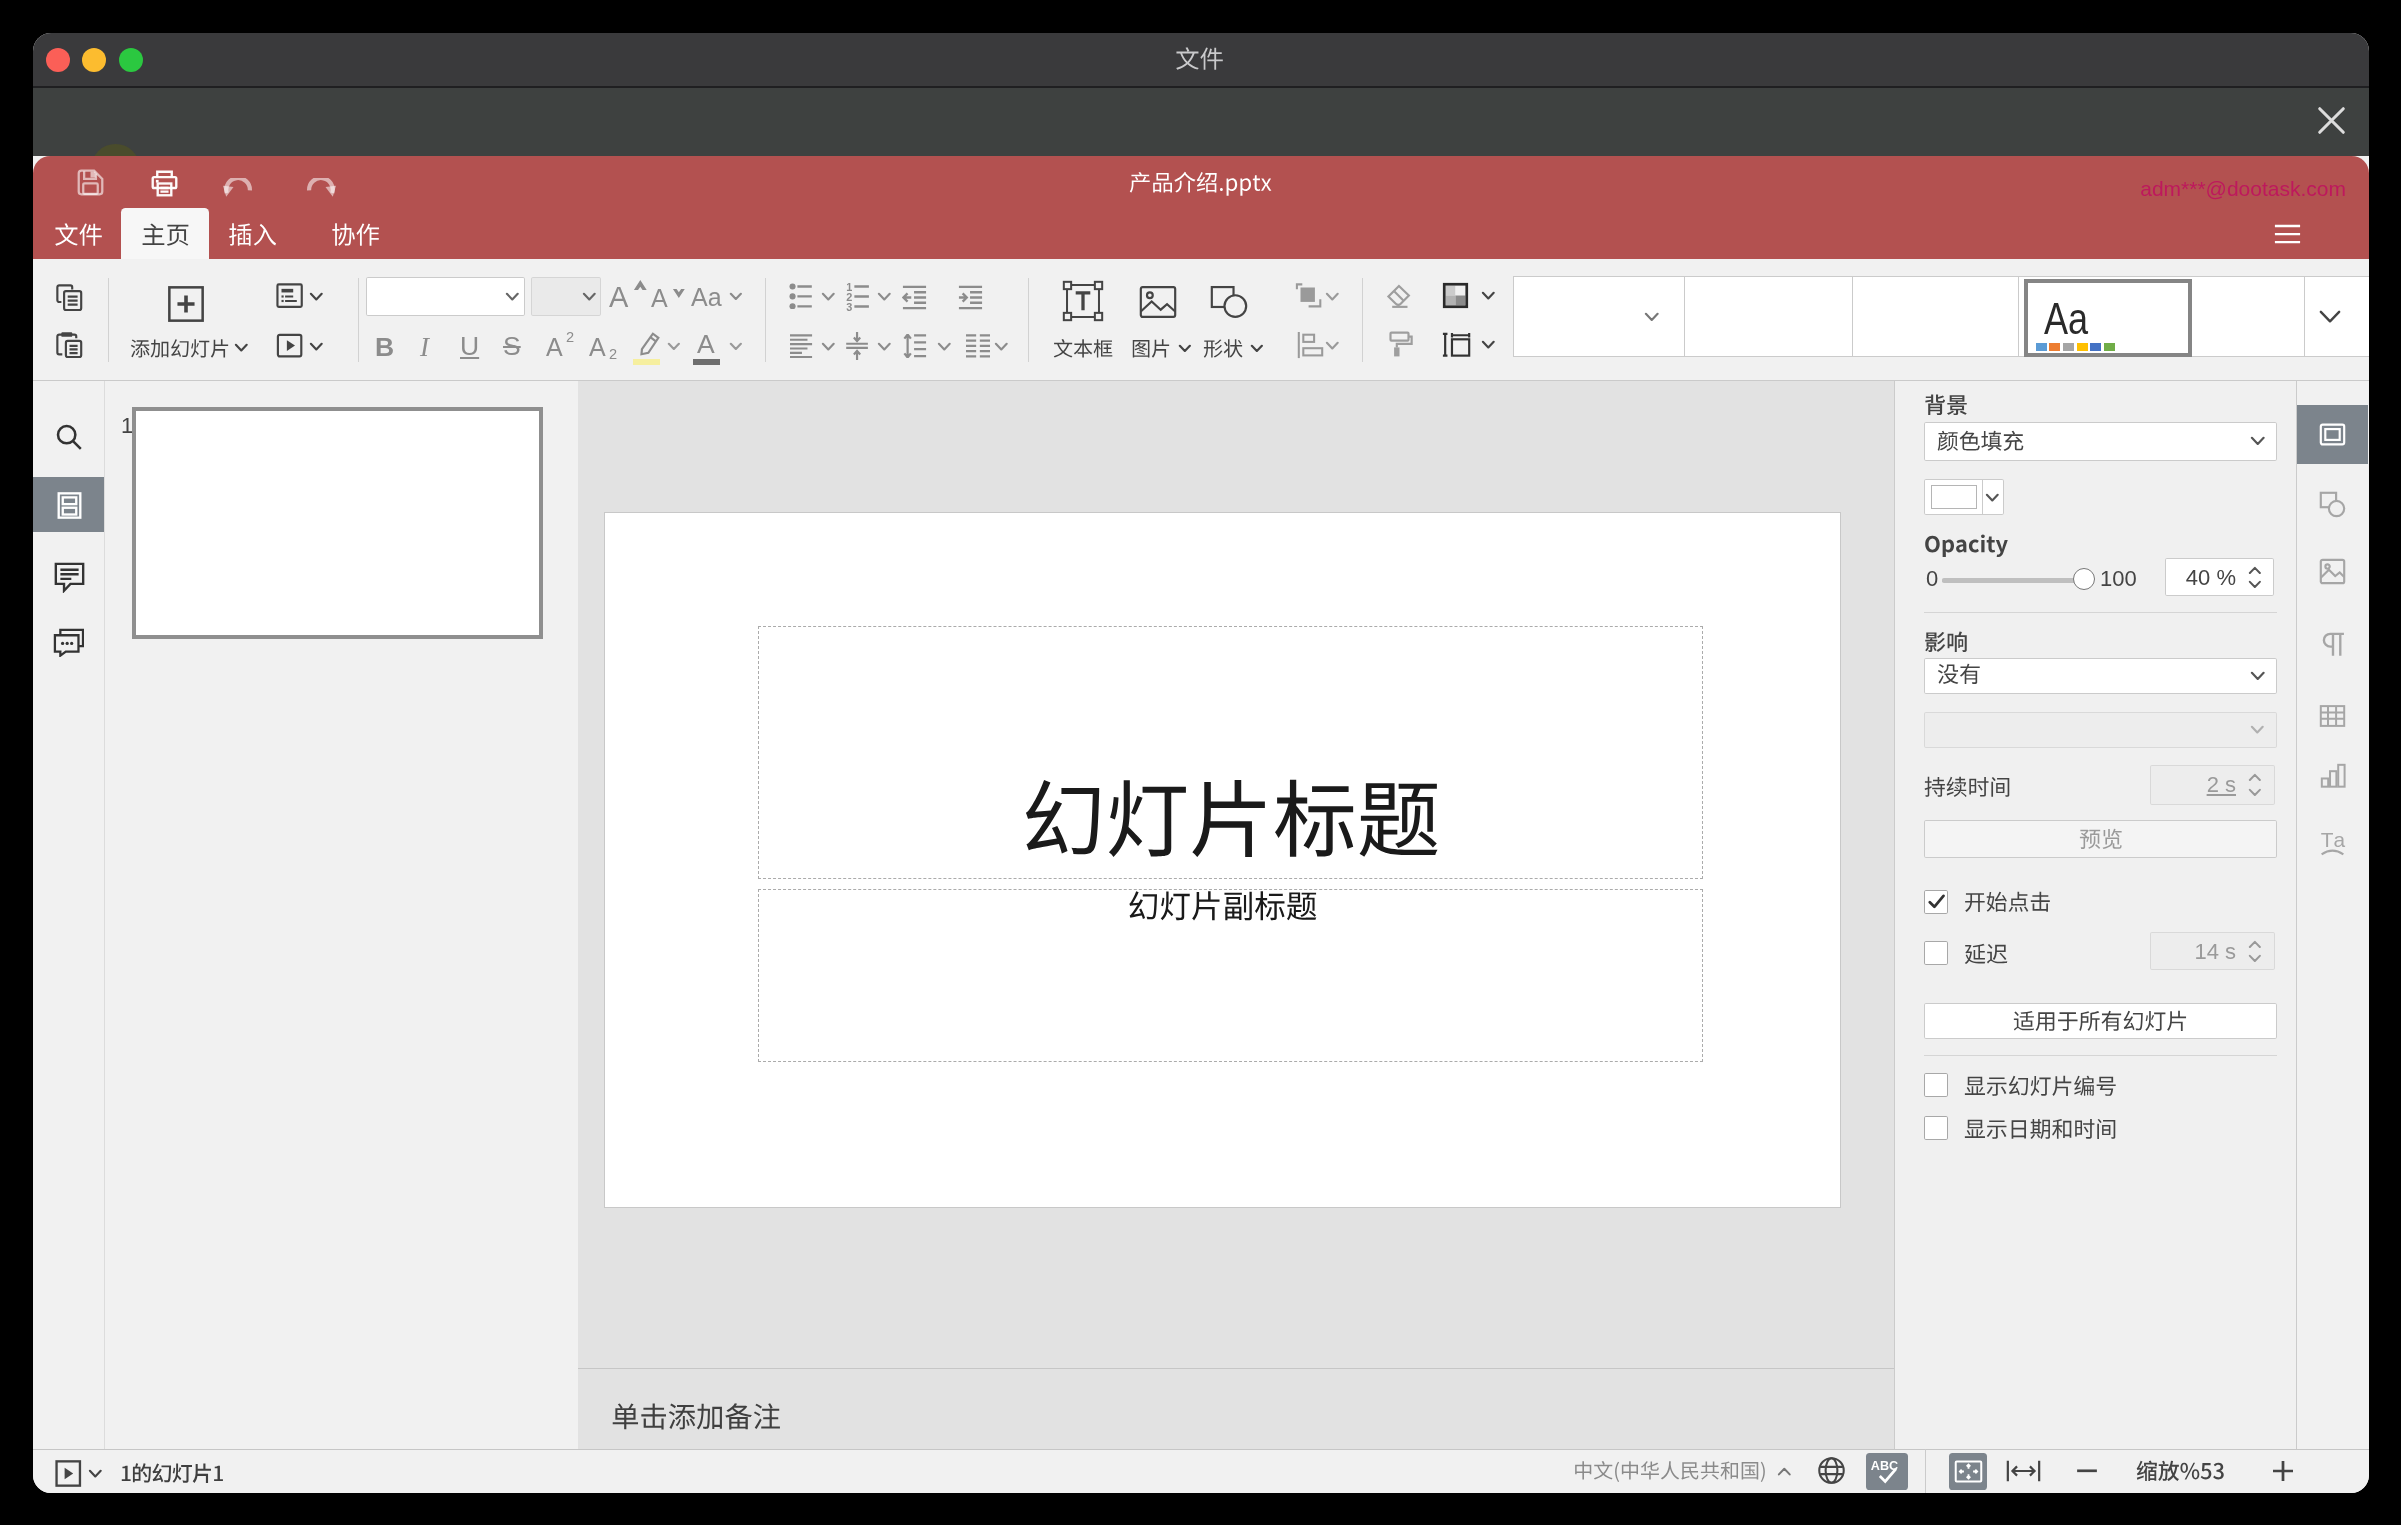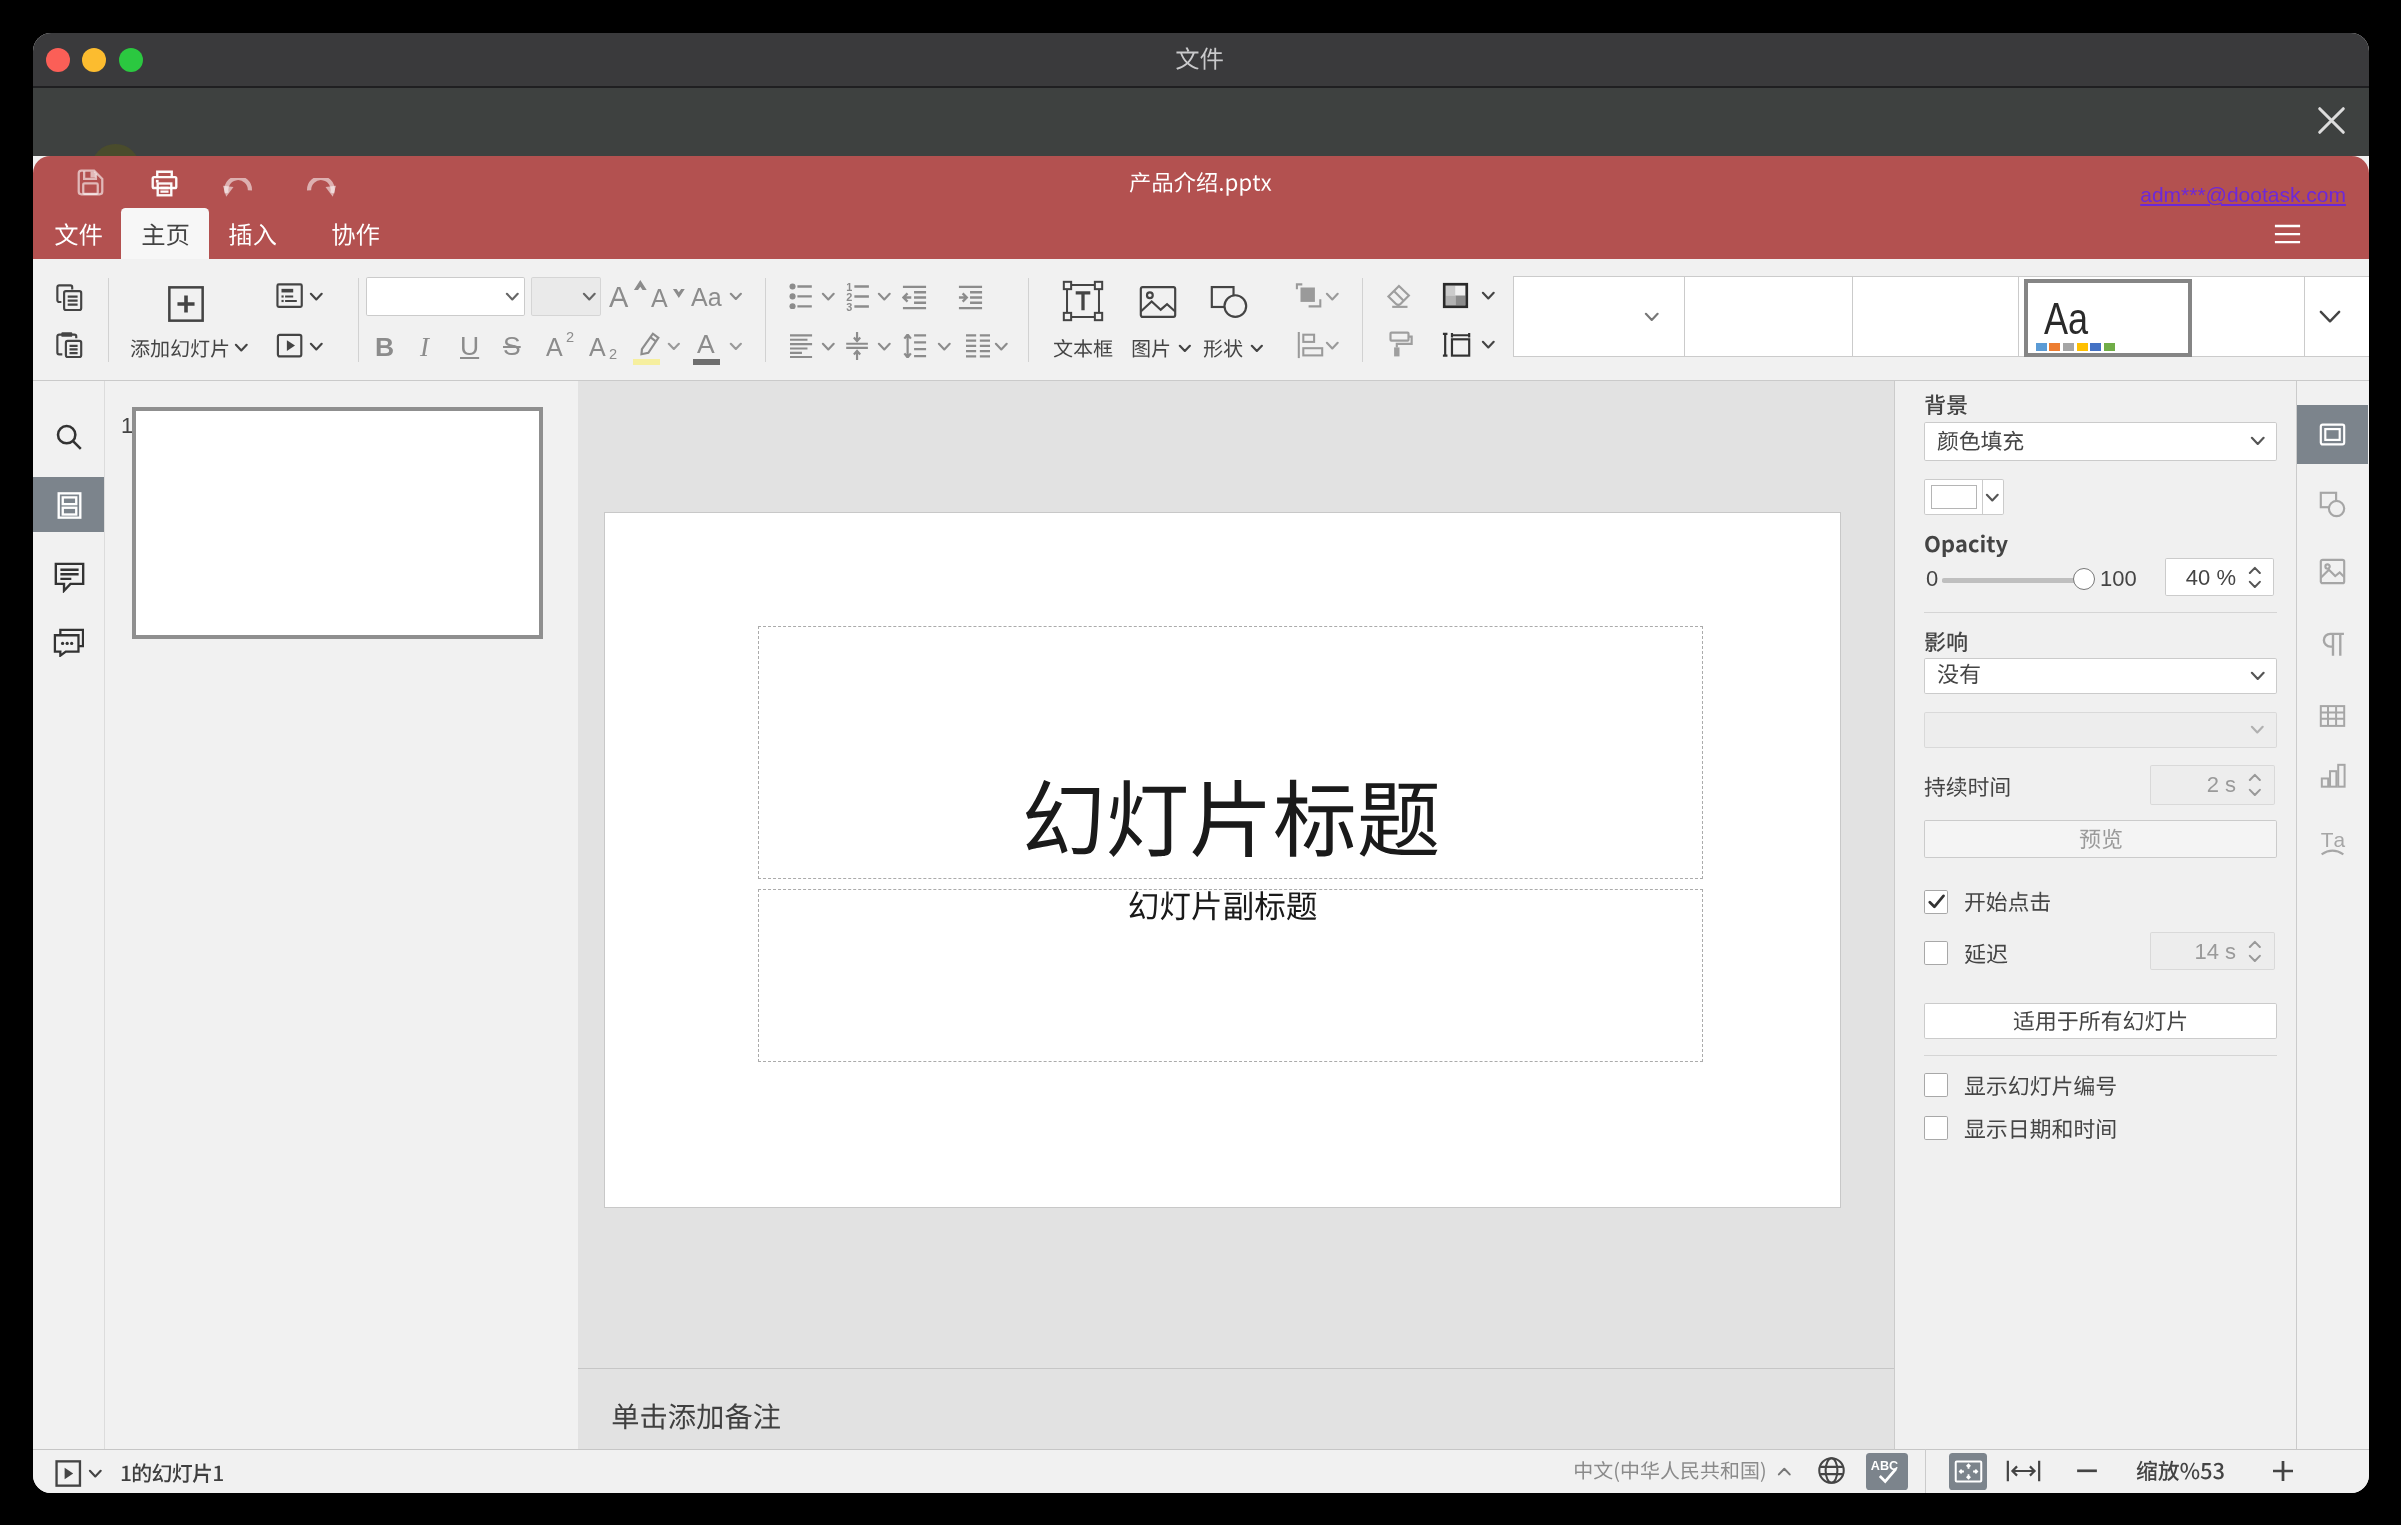--- a/index.html
+++ b/index.html
@@ -53,21 +53,21 @@
           <path transform="translate(24.5,0) scale(0.024500,-0.024500)" d="M302 726H701V536H302ZM229 797V464H778V797ZM83 357V-80H155V-26H364V-71H439V357ZM155 47V286H364V47ZM549 357V-80H621V-26H849V-74H925V357ZM621 47V286H849V47Z"></path>
           <path transform="translate(49,0) scale(0.024500,-0.024500)" d="M652 446V-82H731V446ZM277 445V317C277 203 258 71 70 -26C89 -38 118 -64 131 -81C333 27 356 182 356 316V445ZM499 847C408 691 218 540 29 477C46 458 65 427 75 406C234 468 393 588 500 722C604 589 763 473 924 418C936 439 960 471 977 488C808 536 635 656 543 780L559 806Z"></path>
           <path transform="translate(73.5,0) scale(0.024500,-0.024500)" d="M41 53 55 -19C153 6 282 38 407 68L400 133C267 101 131 71 41 53ZM60 423C75 430 100 436 238 454C189 387 144 334 124 314C92 278 67 253 45 249C53 231 64 197 68 182C90 195 126 205 408 261C406 276 406 304 408 324L178 281C259 370 340 477 409 587L349 625C329 589 307 553 284 519L137 504C199 590 261 699 308 805L240 837C196 717 119 587 95 555C72 520 55 497 35 493C45 474 56 438 60 423ZM457 332V-79H528V-31H837V-75H912V332ZM528 38V264H837V38ZM420 791V722H588C570 598 526 487 385 427C402 414 422 388 431 371C588 443 641 572 662 722H851C842 557 832 491 815 473C807 464 799 462 783 462C766 462 725 462 681 467C693 447 701 418 702 397C747 395 791 395 815 397C842 400 860 407 877 425C902 455 914 538 925 759C926 770 926 791 926 791Z"></path>
           <path transform="translate(98,0) scale(0.024500,-0.024500)" d="M139 -13C175 -13 205 15 205 56C205 98 175 126 139 126C102 126 73 98 73 56C73 15 102 -13 139 -13Z"></path>
           <path transform="translate(104.8,0) scale(0.024500,-0.024500)" d="M92 -229H184V-45L181 50C230 9 282 -13 331 -13C455 -13 567 94 567 280C567 448 491 557 351 557C288 557 227 521 178 480H176L167 543H92ZM316 64C280 64 232 78 184 120V406C236 454 283 480 328 480C432 480 472 400 472 279C472 145 406 64 316 64Z"></path>
           <path transform="translate(120,0) scale(0.024500,-0.024500)" d="M92 -229H184V-45L181 50C230 9 282 -13 331 -13C455 -13 567 94 567 280C567 448 491 557 351 557C288 557 227 521 178 480H176L167 543H92ZM316 64C280 64 232 78 184 120V406C236 454 283 480 328 480C432 480 472 400 472 279C472 145 406 64 316 64Z"></path>
           <path transform="translate(135.2,0) scale(0.024500,-0.024500)" d="M262 -13C296 -13 332 -3 363 7L345 76C327 68 303 61 283 61C220 61 199 99 199 165V469H347V543H199V696H123L113 543L27 538V469H108V168C108 59 147 -13 262 -13Z"></path>
           <path transform="translate(144.4,0) scale(0.024500,-0.024500)" d="M15 0H111L184 127C203 160 220 193 239 224H244C265 193 285 160 303 127L383 0H483L304 274L469 543H374L307 424C290 393 275 364 259 333H254C236 364 217 393 201 424L128 543H29L194 283Z"></path>
         </g>
       </svg>
-      <div style="position:absolute;right:55px;top:195px;font:400 21px 'Liberation Sans',sans-serif;color:#6d28d9;white-space:pre;transform:translateY(-50%);text-decoration:underline;">adm***@dootask.com</div>
+      <div style="position:absolute;right:55px;top:189px;font:400 21px 'Liberation Sans',sans-serif;color:#be185d;white-space:pre;transform:translateY(-50%);">adm***@dootask.com</div>
       <svg style="position:absolute;left:76px;top:168px;" width="29" height="29" viewBox="0 0 32 32">
         <g stroke="#ffffff" stroke-opacity="0.6" stroke-width="2.5" fill="none">
 <path d="M3 6 a3 3 0 0 1 3-3 H20 L29 12 V26 a3 3 0 0 1 -3 3 H6 a3 3 0 0 1 -3-3 Z"></path>
 <path d="M9 3.5 V12 H22 V6"></path>
           <rect x="8" y="17" width="16" height="11.5" rx="1.5"></rect>
         </g>
 <rect x="16" y="4" width="5.5" height="6.5" fill="#ffffff" fill-opacity="0.6"></rect>
       </svg>
       <svg style="position:absolute;left:150px;top:169px;" width="29" height="29" viewBox="0 0 32 32">
         <g stroke="#ffffff" stroke-opacity="0.97" stroke-width="2.6" fill="none">
@@ -527,21 +527,21 @@
       </svg>
       <svg style="position:absolute;left:1924px;top:771px" width="89" height="33" viewBox="0 -26.4 98 36">
         <g fill="#444">
           <path transform="translate(0,0) scale(0.024000,-0.024000)" d="M448 204C491 150 539 74 558 26L620 65C599 113 549 185 506 237ZM626 835V710H413V642H626V515H362V446H758V334H373V265H758V11C758 -2 754 -7 739 -7C724 -8 671 -9 615 -6C625 -27 635 -58 638 -79C712 -79 761 -78 790 -67C821 -55 830 -34 830 11V265H954V334H830V446H960V515H698V642H912V710H698V835ZM171 839V638H42V568H171V351C117 334 67 320 28 309L47 235L171 275V11C171 -4 166 -8 154 -8C142 -8 103 -8 60 -7C69 -28 79 -59 81 -77C144 -78 183 -75 207 -63C232 -51 241 -31 241 10V298L350 334L340 403L241 372V568H347V638H241V839Z"></path>
           <path transform="translate(24,0) scale(0.024000,-0.024000)" d="M474 452C518 426 571 388 597 359L633 401C607 429 553 466 509 489ZM401 361C448 335 503 293 529 264L566 307C538 336 483 375 437 400ZM689 105C768 51 863 -29 908 -82L957 -35C910 17 813 94 735 146ZM43 58 60 -12C145 20 256 63 361 103L349 165C235 124 120 82 43 58ZM401 593V528H851C837 485 821 441 807 410L867 394C890 442 916 517 937 584L889 596L877 593H693V683H885V747H693V840H619V747H438V683H619V593ZM648 489V370C648 333 646 292 636 251H380V185H613C576 109 504 34 361 -26C375 -40 396 -65 405 -82C576 -8 655 88 690 185H939V251H708C716 291 718 331 718 368V489ZM61 423C75 430 98 436 215 451C173 386 135 334 118 314C88 276 66 250 46 246C53 229 64 196 68 182C87 196 120 207 354 271C352 285 350 314 350 334L176 291C246 380 315 487 372 594L313 628C296 590 275 552 254 516L135 504C194 591 253 701 296 808L231 838C190 717 118 586 95 552C73 518 56 494 38 490C46 471 57 437 61 423Z"></path>
           <path transform="translate(48,0) scale(0.024000,-0.024000)" d="M474 452C527 375 595 269 627 208L693 246C659 307 590 409 536 485ZM324 402V174H153V402ZM324 469H153V688H324ZM81 756V25H153V106H394V756ZM764 835V640H440V566H764V33C764 13 756 6 736 6C714 4 640 4 562 7C573 -15 585 -49 590 -70C690 -70 754 -69 790 -56C826 -44 840 -22 840 33V566H962V640H840V835Z"></path>
           <path transform="translate(72,0) scale(0.024000,-0.024000)" d="M91 615V-80H168V615ZM106 791C152 747 204 684 227 644L289 684C265 726 211 785 164 827ZM379 295H619V160H379ZM379 491H619V358H379ZM311 554V98H690V554ZM352 784V713H836V11C836 -2 832 -6 819 -7C806 -7 765 -8 723 -6C733 -25 743 -57 747 -75C808 -75 851 -75 878 -63C904 -50 913 -31 913 11V784Z"></path>
         </g>
       </svg>
       <div style="position:absolute;left:2150px;top:765px;width:125px;height:40px;background:#ededed;border:0.9px solid #d9d9d9;border-radius:1.8px;"></div>
-      <div style="position:absolute;right:165px;top:785px;font:400 22px 'Liberation Sans',sans-serif;color:#9a9a9a;white-space:pre;transform:translateY(-50%);">2 s</div>
+      <div style="position:absolute;right:165px;top:785px;font:400 22px 'Liberation Sans',sans-serif;color:#9a9a9a;white-space:pre;transform:translateY(-50%);text-decoration:underline;">2 s</div>
       <svg style="position:absolute;left:2248px;top:773px;" width="13.7" height="8.2" viewBox="0 0 15 9">
         <path d="M2 7.720000000000001 L7.5 2 L13 7.720000000000001" fill="none" stroke="#999" stroke-width="2.2" stroke-linecap="round" stroke-linejoin="round"></path>
       </svg>
       <svg style="position:absolute;left:2248px;top:788px;" width="13.7" height="8.2" viewBox="0 0 15 9">
         <path d="M2 2 L7.5 7.720000000000001 L13 2" fill="none" stroke="#999" stroke-width="2.2" stroke-linecap="round" stroke-linejoin="round"></path>
       </svg>
       <div style="position:absolute;left:1924px;top:820px;width:353px;height:38px;background:#f4f4f4;border:0.9px solid #cbcbcb;border-radius:1.8px;"></div>
       <svg style="position:absolute;left:2079px;top:823px" width="46" height="33" viewBox="0 -26.4 50 36">
         <g fill="#9a9a9a">
           <path transform="translate(0,0) scale(0.024000,-0.024000)" d="M670 495V295C670 192 647 57 410 -21C427 -35 447 -60 456 -75C710 18 741 168 741 294V495ZM725 88C788 38 869 -34 908 -79L960 -26C920 17 837 86 775 134ZM88 608C149 567 227 512 282 470H38V403H203V10C203 -3 199 -6 184 -7C170 -7 124 -7 72 -6C83 -27 93 -57 96 -78C165 -78 210 -77 238 -65C267 -53 275 -32 275 8V403H382C364 349 344 294 326 256L383 241C410 295 441 383 467 460L420 473L409 470H341L361 496C338 514 306 538 270 562C329 615 394 692 437 764L391 796L378 792H59V725H328C297 680 256 631 218 598L129 656ZM500 628V152H570V559H846V154H919V628H724L759 728H959V796H464V728H677C670 695 661 659 652 628Z"></path>

